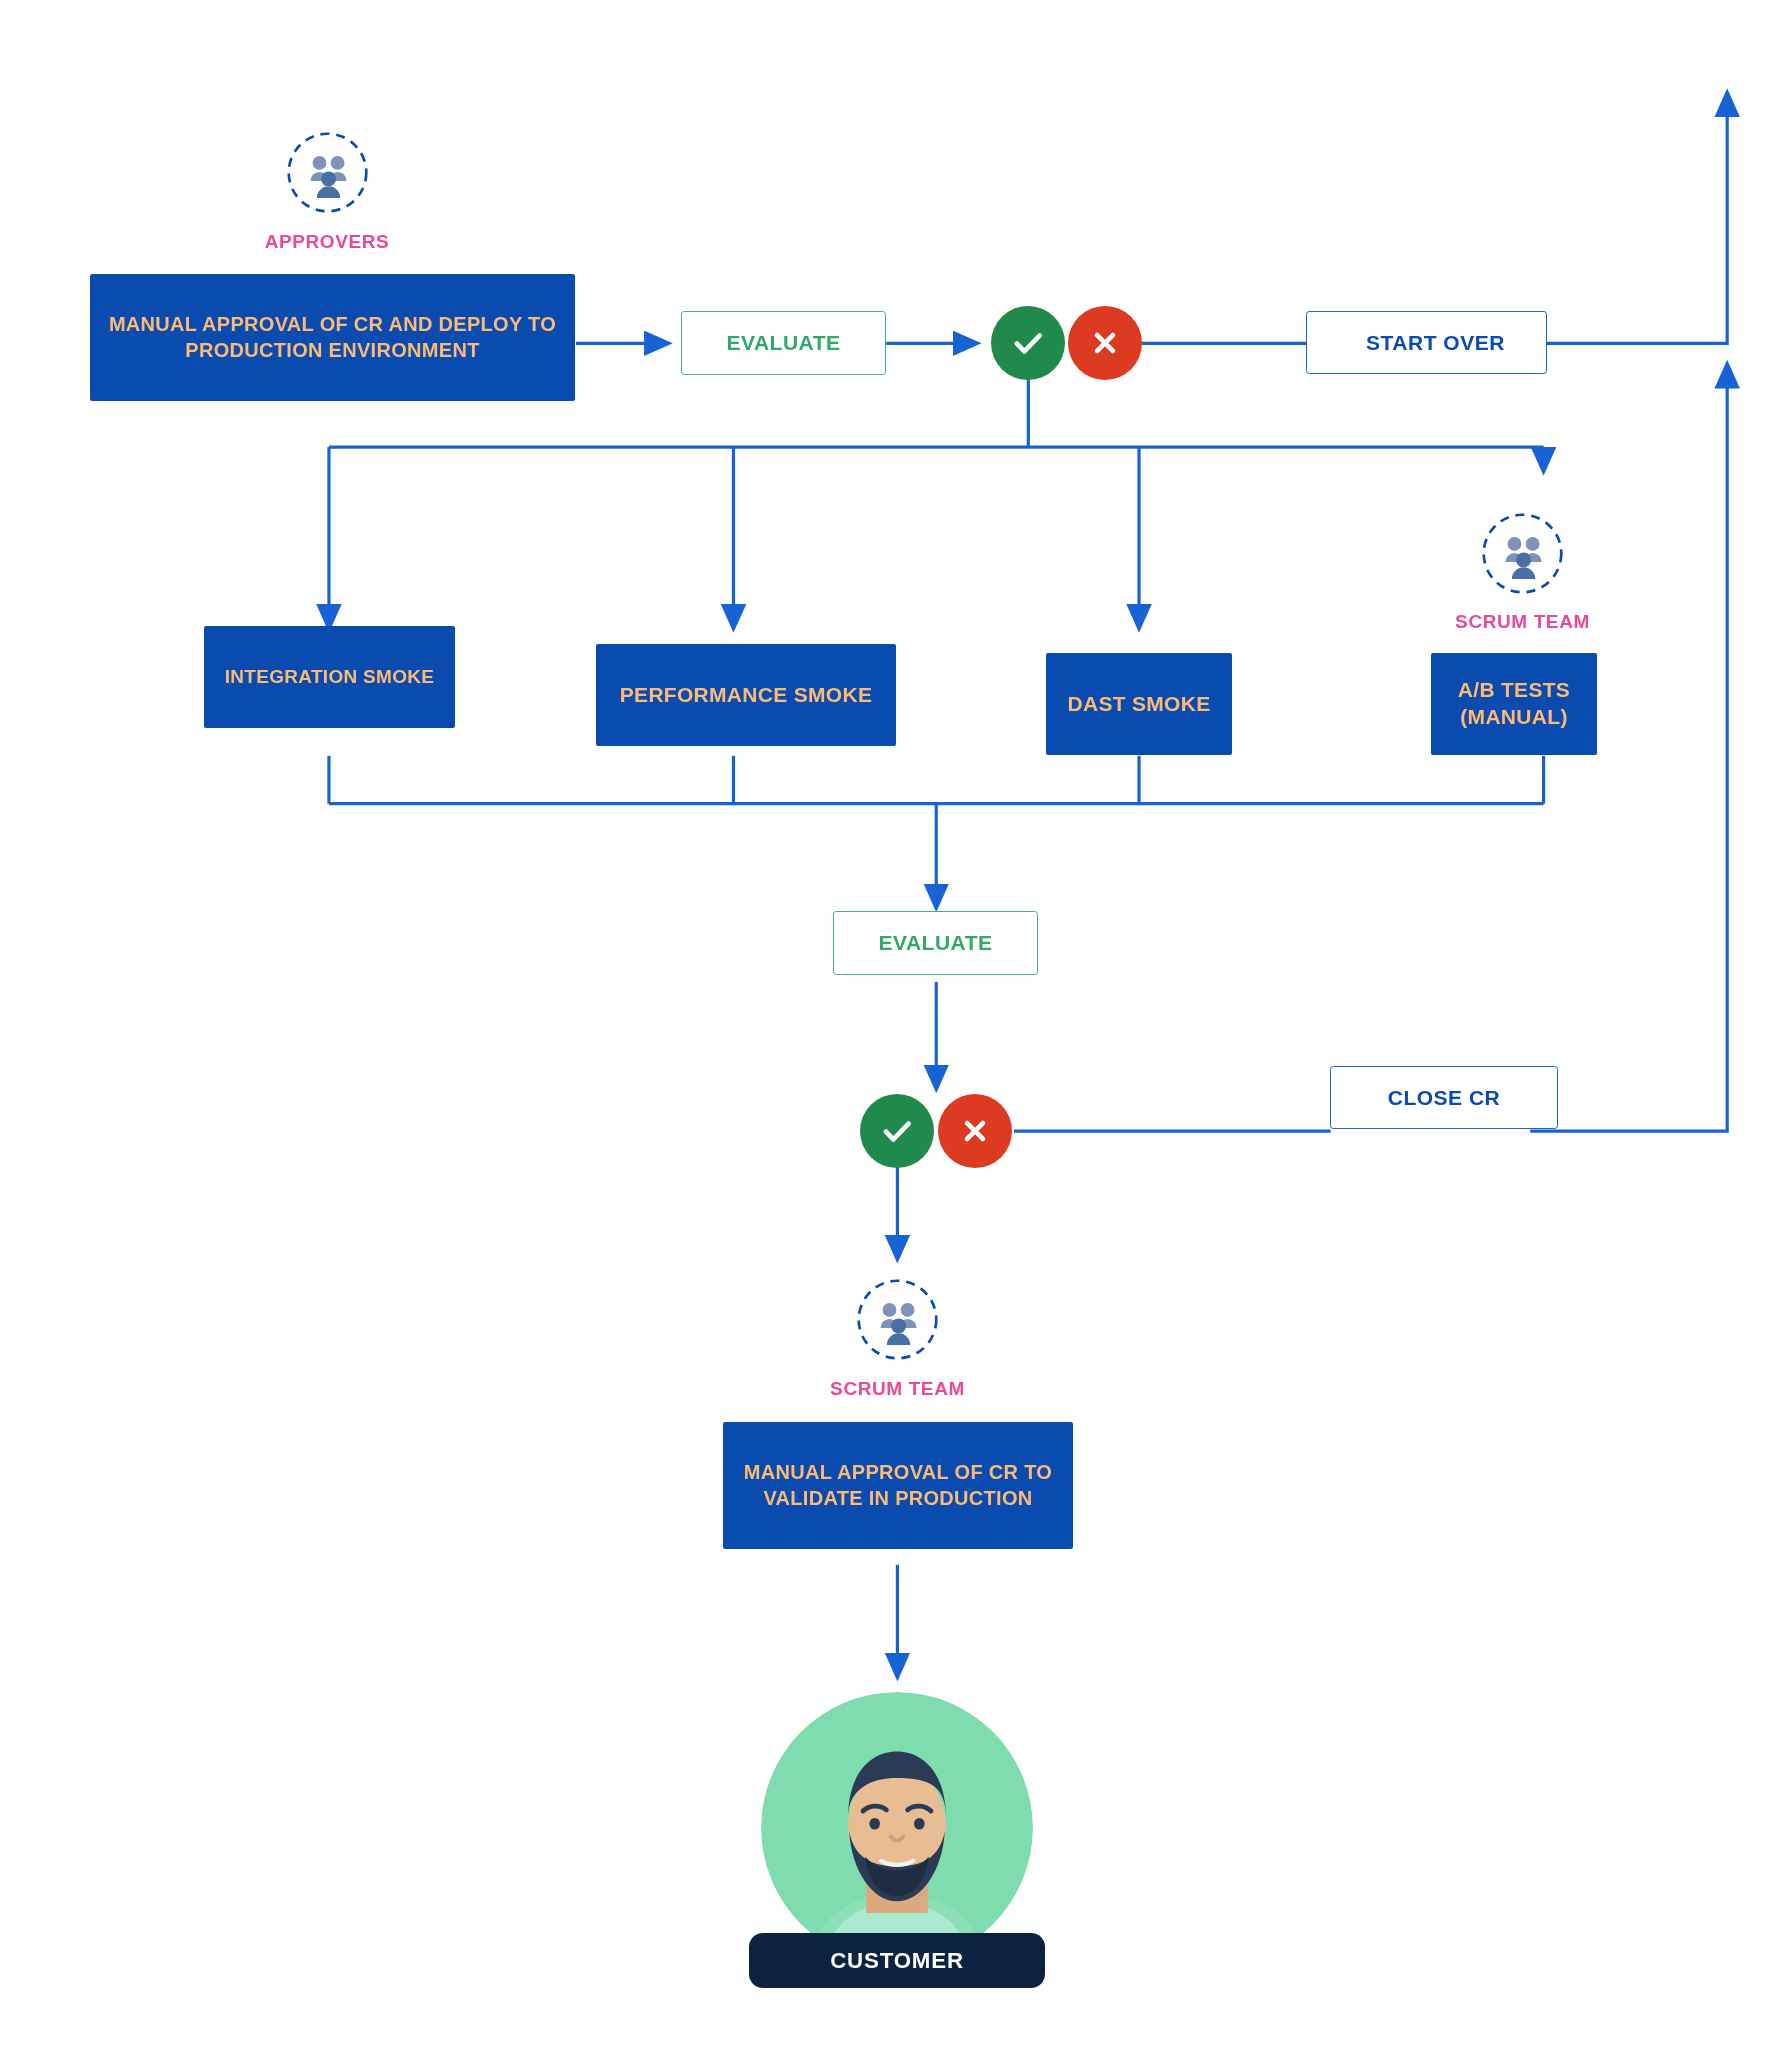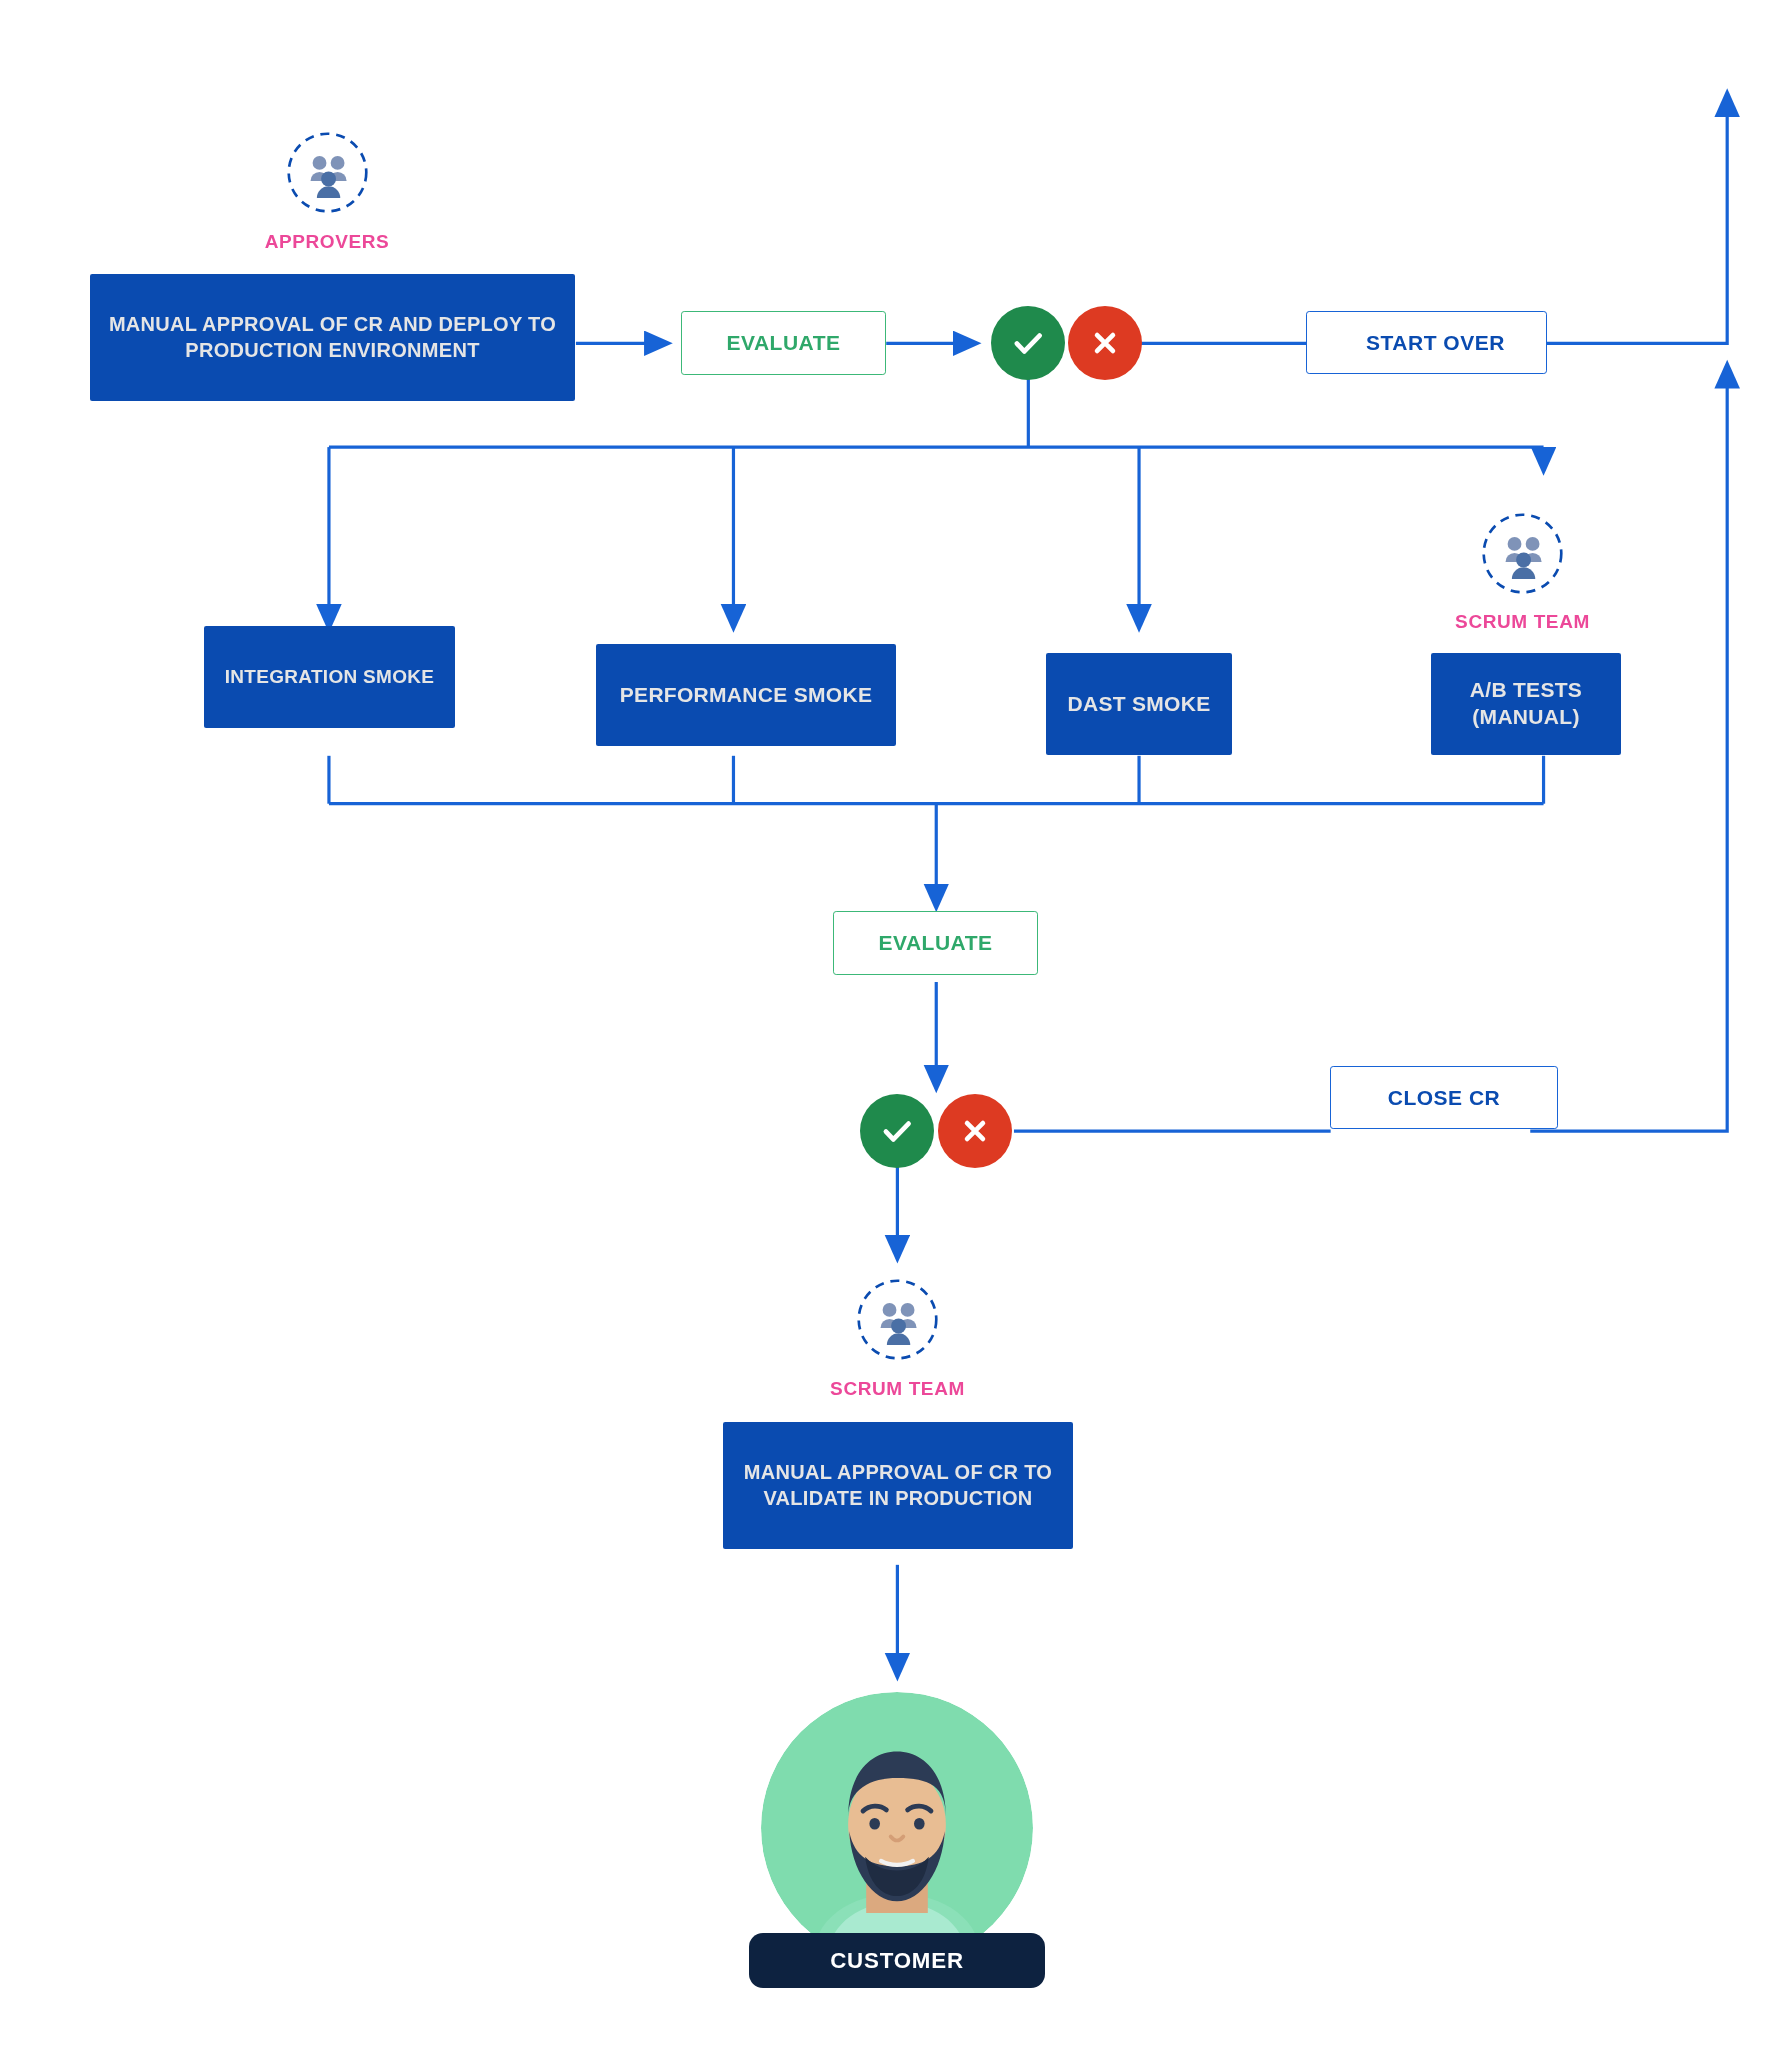--- a/index.html
+++ b/index.html
@@ -20,21 +20,21 @@
   .node {
     position: absolute;
     box-sizing: border-box;
     display: flex;
     align-items: center;
     justify-content: center;
     text-align: center;
   }
   .box-blue {
     background: #0a4bb0;
-    color: #e5e5e5;
+    color: #fdba74;
     font-weight: bold;
     letter-spacing: 0.3px;
     line-height: 1.28;
     border-radius: 2.1px;
   }
   .box-outline-green {
     background: #ffffff;
     border: 1.6px solid #3cb878;
     color: #2fa86a;
     font-weight: bold;
@@ -194,21 +194,21 @@
 
   <div class="node box-blue" style="left:204px; top:626px; width:251px; height:102px; font-size:19px;">
     <span>INTEGRATION SMOKE</span>
   </div>
   <div class="node box-blue" style="left:596px; top:644px; width:300px; height:102px; font-size:21px;">
     <span>PERFORMANCE SMOKE</span>
   </div>
   <div class="node box-blue" style="left:1046px; top:653px; width:186px; height:102px; font-size:21px;">
     <span>DAST SMOKE</span>
   </div>
-  <div class="node box-blue" style="left:1431px; top:653px; width:190px; height:102px; font-size:21px;">
+  <div class="node box-blue" style="left:1431px; top:653px; width:166px; height:102px; font-size:21px;">
     <span>A/B TESTS (MANUAL)</span>
   </div>
 
   <div class="node box-outline-green" style="left:833px; top:911px; width:205px; height:64px; font-size:21px;">
     <span>EVALUATE</span>
   </div>
 
   <div class="status-circle ok" style="left:860px; top:1094px; width:74px; height:74px;">
     <svg width="40" height="40" viewBox="0 0 76 76">
       <path d="M17 39 L31 54 L60 24" fill="none" stroke="#ffffff" stroke-width="9" stroke-linecap="round" stroke-linejoin="round"></path>

